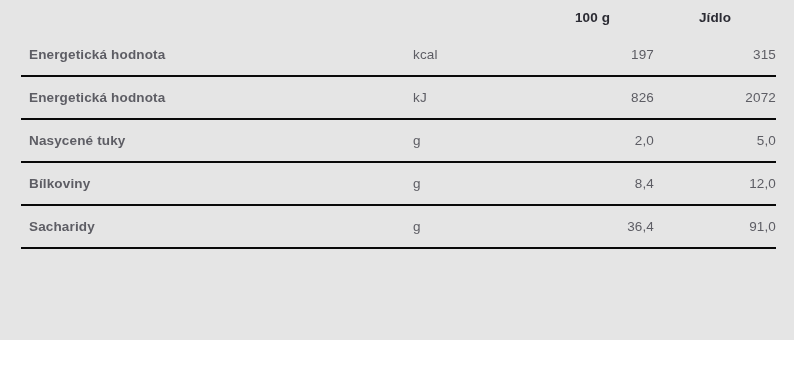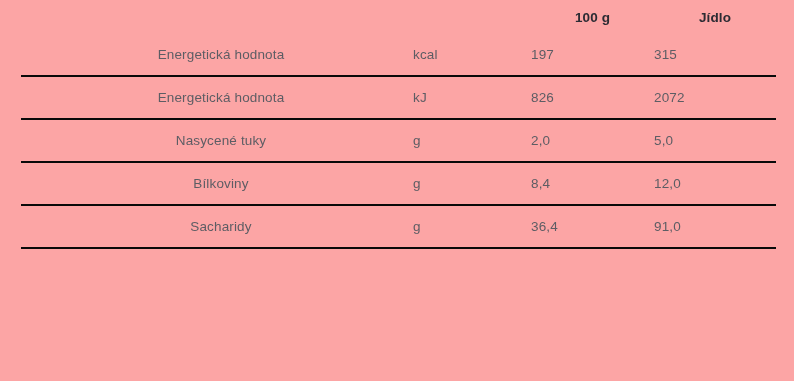--- a/index.html
+++ b/index.html
@@ -11,23 +11,23 @@
     width: 794px;
     height: 381px;
     overflow: hidden;
     font-family: "Liberation Sans", sans-serif;
     -webkit-font-smoothing: antialiased;
   }
 
   .nutrition-panel {
     box-sizing: border-box;
     width: 794px;
-    height: 381px;
+    height: 340px;
     padding: 0 18px 0 21px;
-    background: #fca5a5;
+    background: #e5e5e5;
   }
 
   table.nutrition-table {
     width: 755px;
     border-collapse: collapse;
     table-layout: fixed;
   }
 
   col.col-label  { width: 392px; }
   col.col-unit   { width: 118px; }
@@ -62,28 +62,29 @@
     color: #5d5d64;
     border-bottom: 2px solid #090909;
     letter-spacing: 0.15px;
   }
 
   tbody tr:first-child td {
     border-top: none;
   }
 
   td.cell-label {
-    text-align: center;
+    text-align: left;
     padding-left: 8px;
+    font-weight: bold;
   }
   td.cell-unit {
   }
   td.cell-per100,
   td.cell-meal {
-    text-align: left;
+    text-align: right;
   }
 </style>
 </head>
 <body>
 
 <div class="nutrition-panel">
   <table class="nutrition-table">
     <colgroup>
       <col class="col-label">
       <col class="col-unit">

